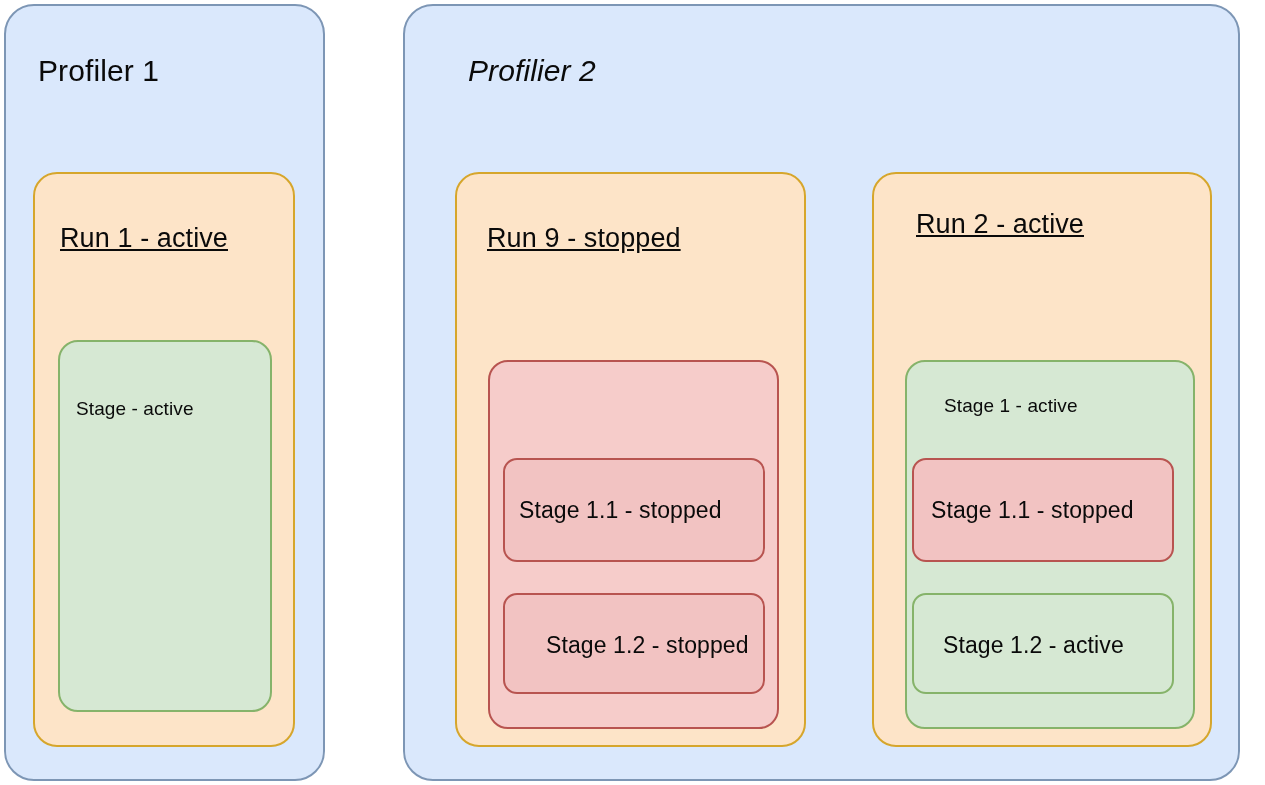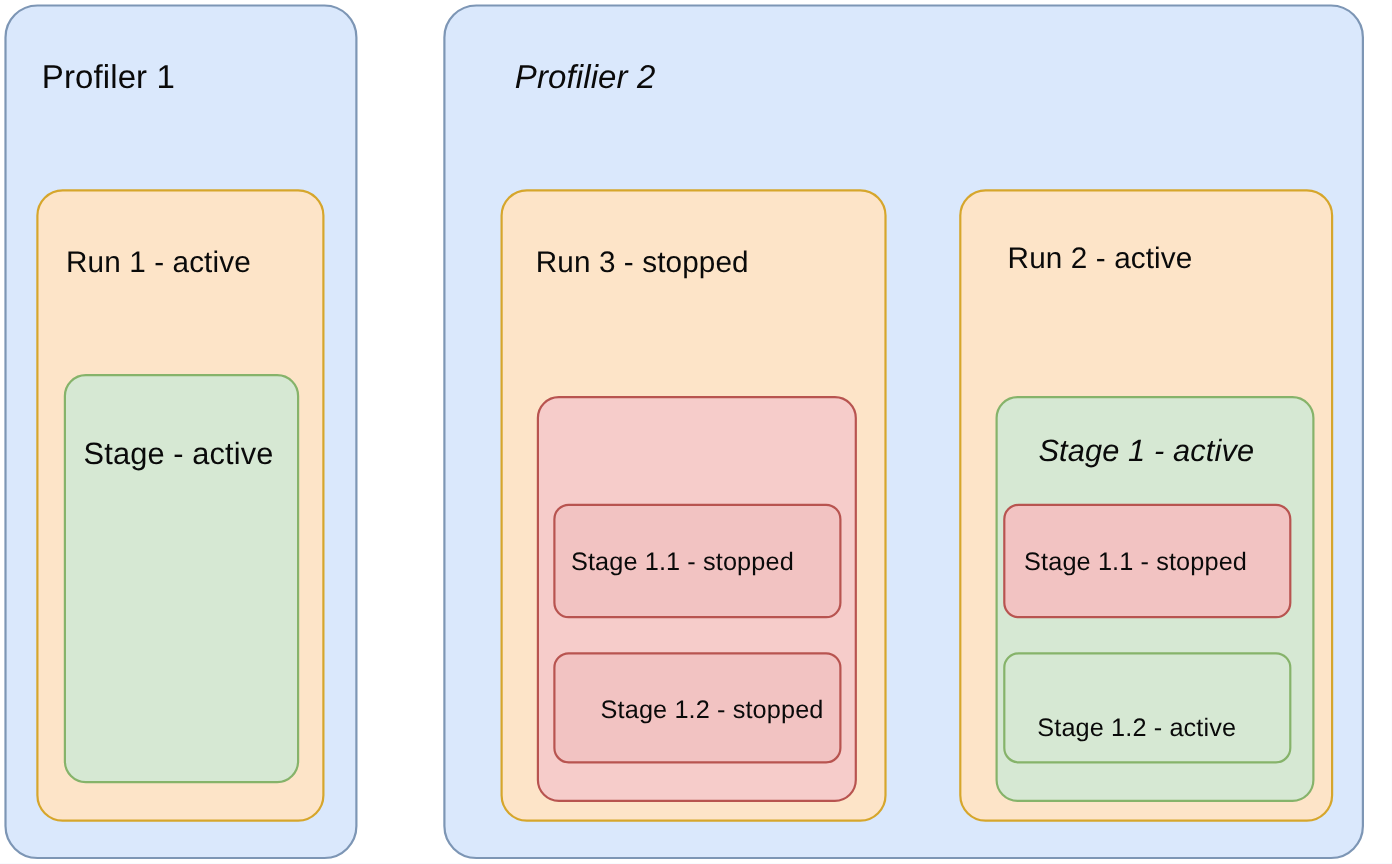--- a/index.html
+++ b/index.html
@@ -72,22 +72,22 @@
 
   
   .label {
     position: absolute;
     color: #0a0a0a;
     white-space: nowrap;
     line-height: 1;
     letter-spacing: 0.1px;
   }
   .label-profiler { font-size: 30px; }
-  .label-run      { font-size: 27px; }
-  .label-stage    { font-size: 28px; }
+  .label-run      { font-size: 27px; text-decoration: underline; }
+  .label-stage    { font-size: 19px; }
   .label-substage { font-size: 23px; }
 </style>
 </head>
 <body>
 
 <div id="canvas">
 
   <div class="box profiler-box" style="left:4px; top:4px; width:321px; height:777px;"></div>
 
   <div class="label label-profiler" style="left:38px; top:56px;">Profiler 1</div>
@@ -99,42 +99,42 @@
   <div class="box stage-green" style="left:58px; top:340px; width:214px; height:372px;"></div>
 
   <div class="label label-stage" style="left:76px; top:399px;">Stage - active</div>
 
   <div class="box profiler-box" style="left:403px; top:4px; width:837px; height:777px;"></div>
 
   <div class="label label-profiler" style="left:468px; top:56px;font-style:italic;">Profilier 2</div>
 
   <div class="box run-box" style="left:455px; top:172px; width:351px; height:575px;"></div>
 
-  <div class="label label-run" style="left:487px; top:225px;">Run 3 - stopped</div>
+  <div class="label label-run" style="left:487px; top:225px;">Run 9 - stopped</div>
 
   <div class="box stage-red" style="left:488px; top:360px; width:291px; height:369px;"></div>
 
 
   <div class="box stage-red-inner" style="left:503px; top:458px; width:262px; height:104px;"></div>
 
   <div class="label label-substage" style="left:519px; top:499px;">Stage 1.1 - stopped</div>
 
   <div class="box stage-red-inner" style="left:503px; top:593px; width:262px; height:101px;"></div>
 
   <div class="label label-substage" style="left:546px; top:634px;">Stage 1.2 - stopped</div>
 
   <div class="box run-box" style="left:872px; top:172px; width:340px; height:575px;"></div>
 
-  <div class="label label-run" style="left:916px; top:222px;">Run 2 - active</div>
+  <div class="label label-run" style="left:916px; top:211px;">Run 2 - active</div>
 
   <div class="box stage-green" style="left:905px; top:360px; width:290px; height:369px;"></div>
 
-  <div class="label label-stage" style="left:944px; top:396px;font-style:italic;">Stage 1 - active</div>
+  <div class="label label-stage" style="left:944px; top:396px;">Stage 1 - active</div>
 
   <div class="box stage-red-on-green" style="left:912px; top:458px; width:262px; height:104px;"></div>
 
   <div class="label label-substage" style="left:931px; top:499px;">Stage 1.1 - stopped</div>
 
   <div class="box stage-green-inner" style="left:912px; top:593px; width:262px; height:101px;"></div>
 
-  <div class="label label-substage" style="left:943px; top:634px;margin-top:16px;">Stage 1.2 - active</div>
+  <div class="label label-substage" style="left:943px; top:634px;">Stage 1.2 - active</div>
 
 </div>
 
 </body></html>

